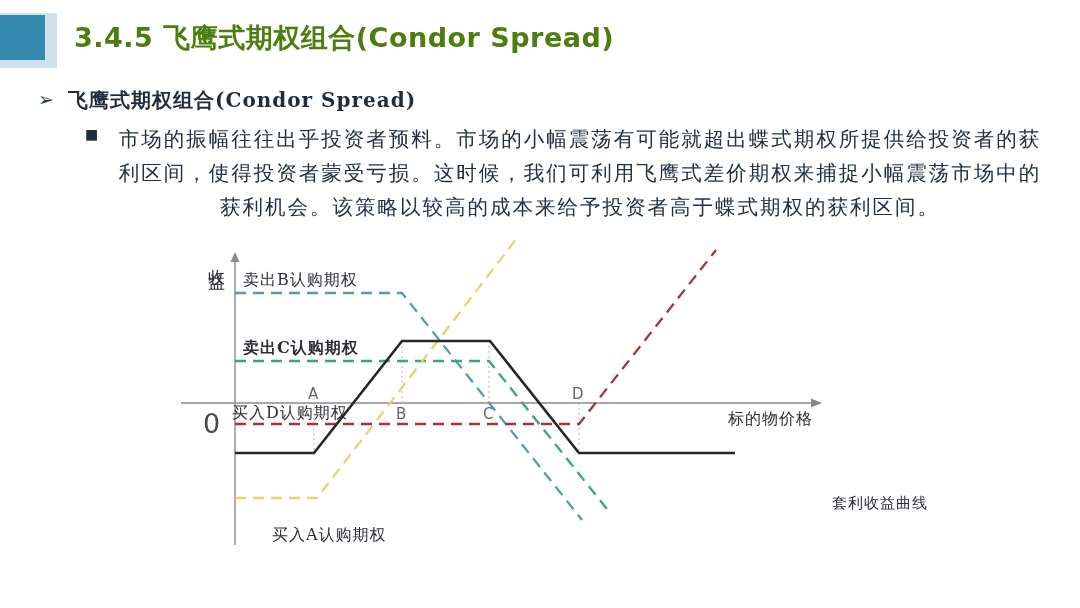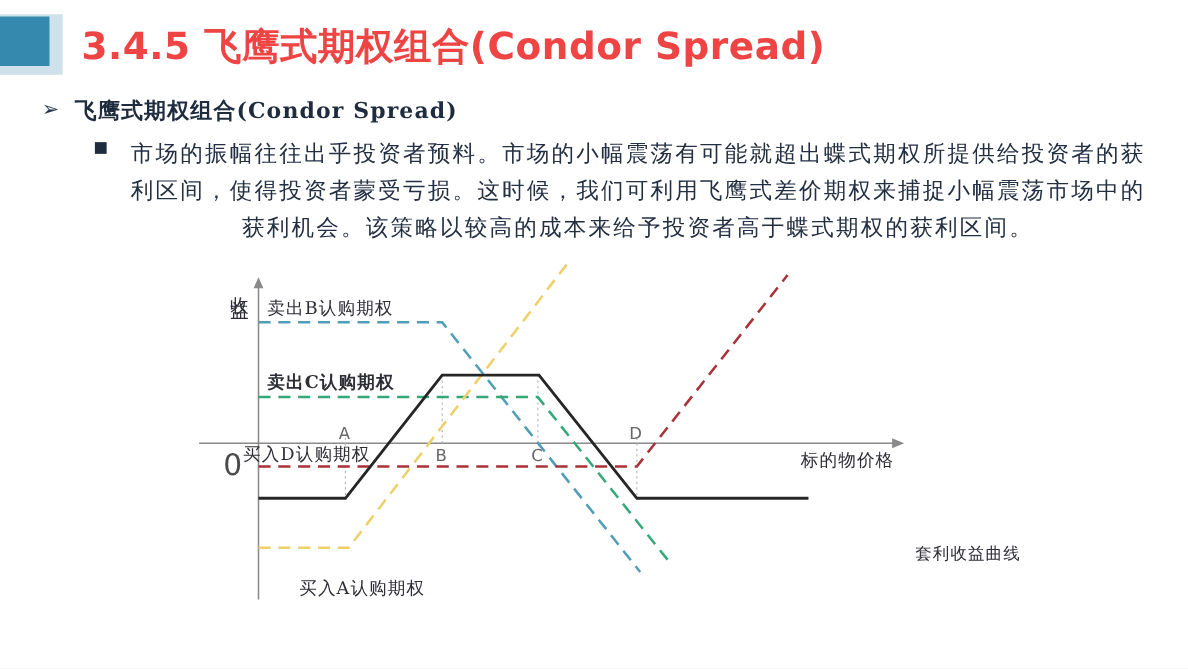--- a/index.html
+++ b/index.html
@@ -6,21 +6,21 @@
   .slide{
     position:relative; width:1080px; height:608px; background:#ffffff;
     overflow:hidden; font-family:"DejaVu Sans", sans-serif;
   }
   
   .deco-light{position:absolute; left:0; top:13px; width:57px; height:55px; background:#cfe2ec;}
   .deco-dark{position:absolute; left:0; top:15px; width:45px; height:45px; background:#3589ae;}
   
   .title{
     position:absolute; left:74px; top:20px; margin:0;
-    font-size:34px; font-weight:700; color:#ef4444; letter-spacing:0.5px;
+    font-size:27px; font-weight:700; color:#4d7c0f; letter-spacing:0.5px;
     font-family:"DejaVu Sans", sans-serif;
   }
   
   .arrow-marker{
     position:absolute; left:38px; top:88px; font-size:19px; color:#26384f;
     font-family:"DejaVu Sans", sans-serif;
   }
   .section-heading{
     position:absolute; left:68px; top:87px; margin:0;
     font-size:20px; font-weight:700; color:#1e2c3d;
@@ -82,21 +82,21 @@
     <path d="M235,361 L489,361 L607,509" fill="none" stroke-width="2.3" stroke-dasharray="11 7" stroke="#35a878"></path>
     <path d="M235,498 L317,498 L517,238" fill="none" stroke-width="2.3" stroke-dasharray="11 7" stroke="#edd06a"></path>
     <path d="M235,424 L579,424 L716,250" fill="none" stroke-width="2.3" stroke-dasharray="11 7" stroke="#a93238"></path>
 
     <path d="M235,453 L314,453 L402,341 L490,341 L579,453 L735,453" fill="none" stroke-width="2.6" stroke="#262626"></path>
   </svg>
 
   <div class="lbl lbl-y" style="left:206px; top:256px;">收益</div>
   <div class="lbl" style="left:243px; top:270px;">卖出B认购期权</div>
   <div class="lbl" style="left:243px; top:338px;font-weight:bold;">卖出C认购期权</div>
-  <div class="lbl" style="left:221px; top:403px;text-align:right;">买入D认购期权</div>
+  <div class="lbl" style="left:232px; top:403px;text-align:right;">买入D认购期权</div>
   <div class="lbl" style="left:247px; top:525px;margin-left:25px;">买入A认购期权</div>
   <div class="lbl lbl-zero" style="left:203px; top:408px;">0</div>
   <div class="lbl" style="left:728px; top:409px;">标的物价格</div>
   <div class="lbl lbl-combined" style="left:832px; top:494px;">套利收益曲线</div>
 
   <div class="strike" style="left:308px; top:385px;">A</div>
   <div class="strike" style="left:396px; top:405px;">B</div>
   <div class="strike" style="left:483px; top:405px;">C</div>
   <div class="strike" style="left:572px; top:385px;">D</div>
 

